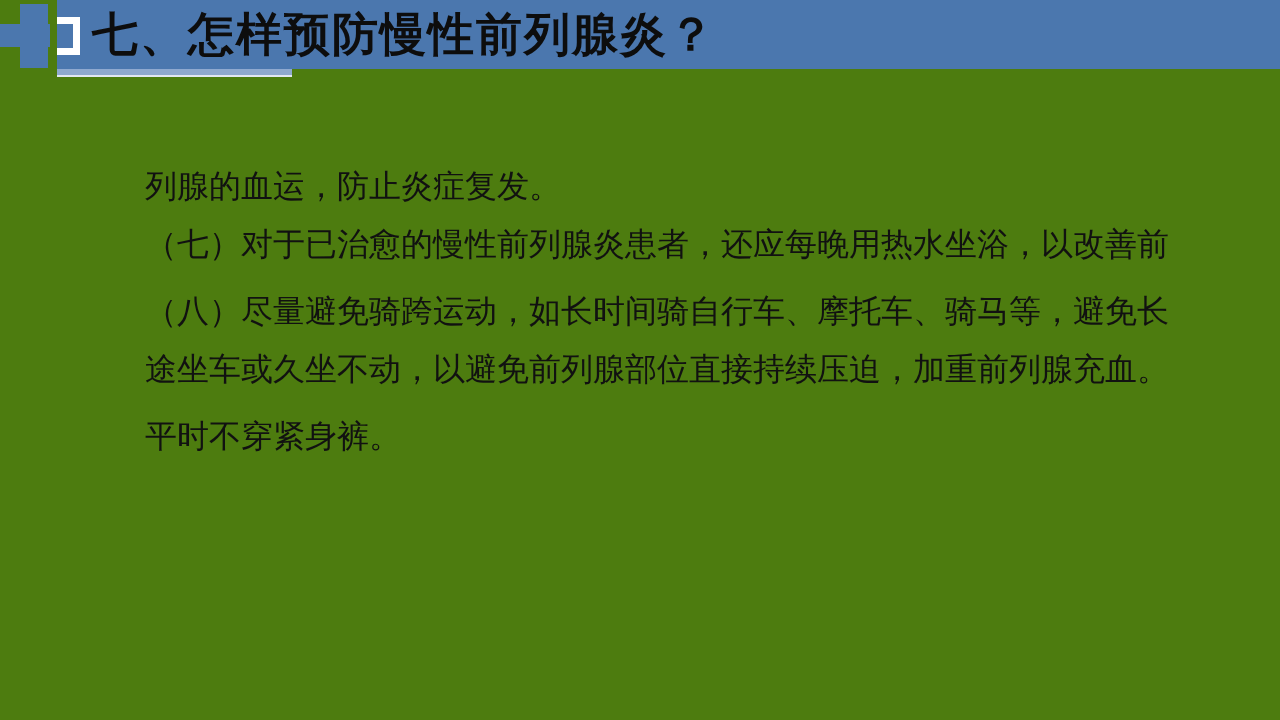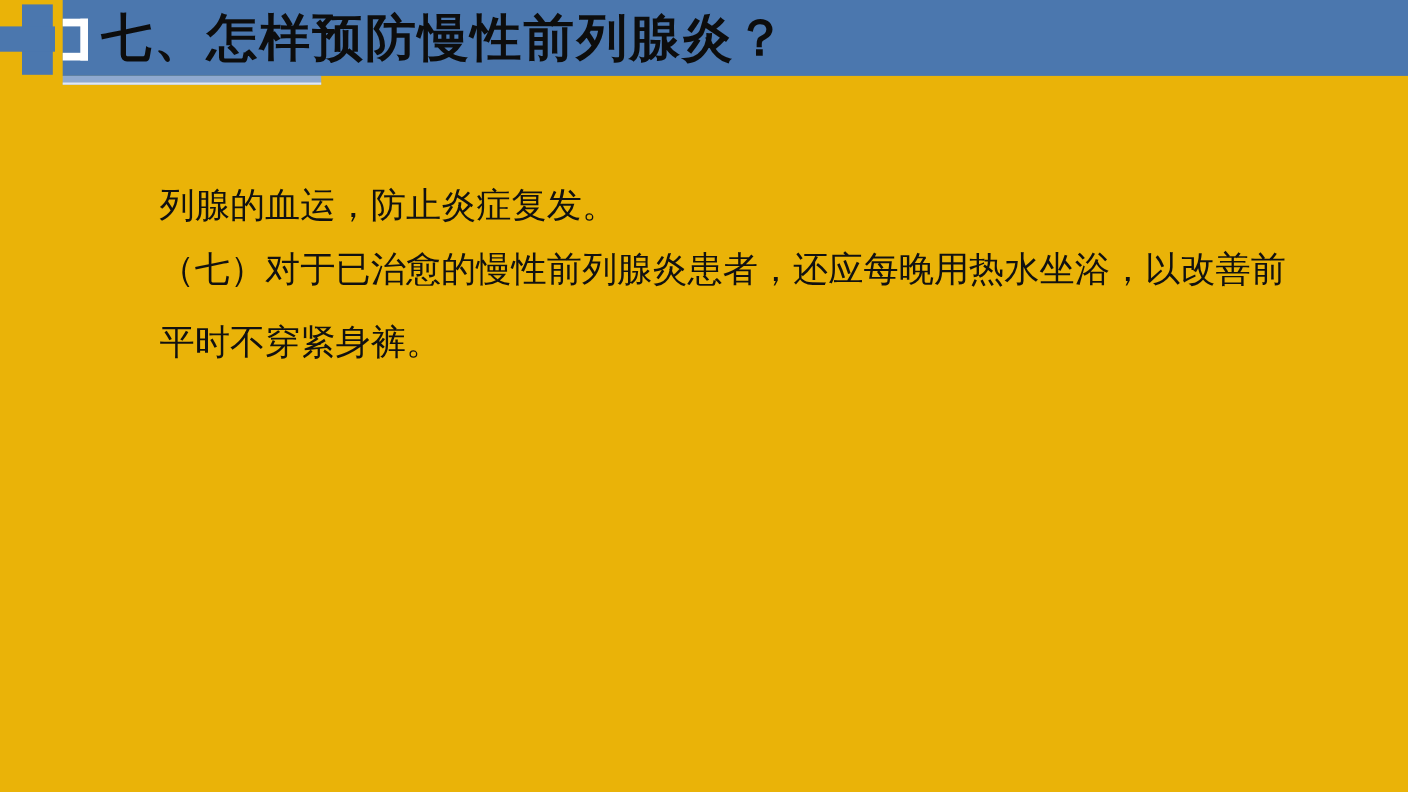--- a/index.html
+++ b/index.html
@@ -4,21 +4,21 @@
 <style>
   html, body {
     margin: 0;
     padding: 0;
     background: #ffffff;
   }
   .slide {
     position: relative;
     width: 1280px;
     height: 720px;
-    background: #eab308;
+    background: #4d7c0f;
     overflow: hidden;
     font-family: "Liberation Sans", "DejaVu Sans", sans-serif;
   }
 
   
   .title-bar {
     position: absolute;
     left: 57px;
     top: 0;
     width: 1223px;
@@ -123,19 +123,21 @@
   <div class="bracket-bottom"></div>
 
   <h1 class="slide-title">七、怎样预防慢性前列腺炎？</h1>
 
   <div class="body-text">
     <div class="paragraph">
       <div class="body-line">列腺的血运，防止炎症复发。</div>
       <div class="body-line">（七）对于已治愈的慢性前列腺炎患者，还应每晚用热水坐浴，以改善前</div>
     </div>
     <div class="paragraph">
+      <div class="body-line">（八）尽量避免骑跨运动，如长时间骑自行车、摩托车、骑马等，避免长</div>
+      <div class="body-line">途坐车或久坐不动，以避免前列腺部位直接持续压迫，加重前列腺充血。</div>
     </div>
     <div class="paragraph">
       <div class="body-line">平时不穿紧身裤。</div>
     </div>
   </div>
 
 </div>
 
 </body></html>

